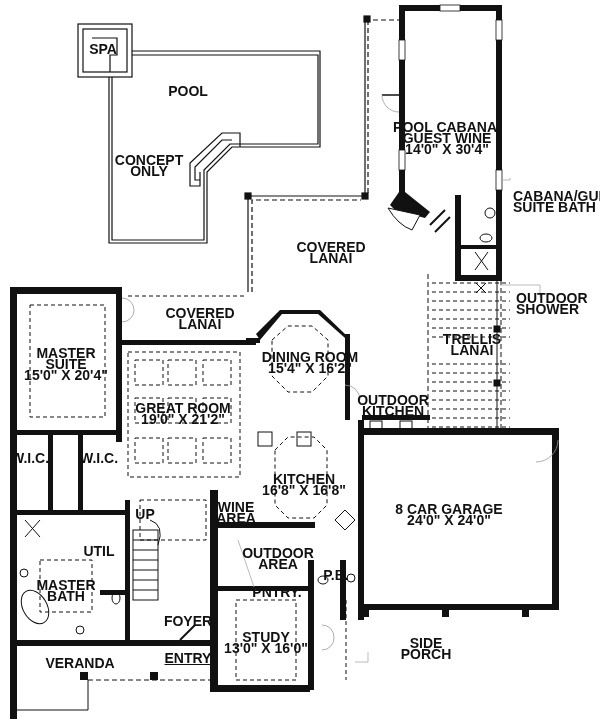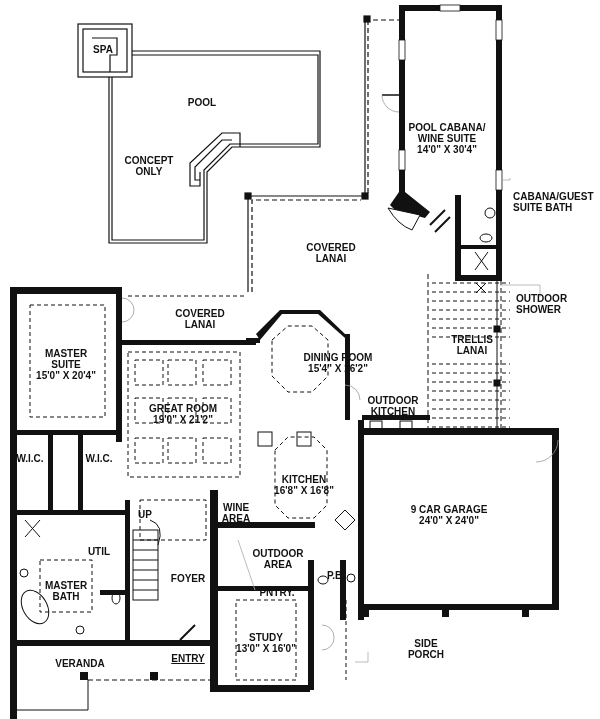--- a/index.html
+++ b/index.html
@@ -1,18 +1,18 @@
 <!DOCTYPE html>
 <html><head>
 <meta charset="utf-8">
 <style>
   html,body{margin:0;padding:0;background:#fff;}
   body{width:600px;height:719px;position:relative;overflow:hidden;font-family:"Liberation Sans",sans-serif;}
   .plan{position:absolute;left:0;top:0;width:600px;height:719px;}
-  .lbl{position:absolute;font-family:"Liberation Sans",sans-serif;font-weight:bold;font-size:10px;line-height:11px;color:#111;text-align:center;white-space:nowrap;transform:translateX(-50%);}
+  .lbl{position:absolute;font-family:"Liberation Sans",sans-serif;font-weight:bold;font-size:14px;line-height:11px;color:#111;text-align:center;white-space:nowrap;transform:translateX(-50%);}
   .lbl .dim{display:block;}
   .lbl.left{transform:none;text-align:left;}
 </style>
 </head>
 <body>
 
 <svg class="plan" viewBox="0 0 600 719" width="600" height="719" xmlns="http://www.w3.org/2000/svg">
   <g fill="none" stroke="#111" stroke-width="1.2">
 
     <g>
@@ -199,28 +199,28 @@
 
   <g fill="none" stroke="#aaa" stroke-width="0.8">
     <polyline points="502,180 510,180 510,178"></polyline>
     <polyline points="500,285 540,285 540,297"></polyline>
     <polyline points="355,662 368,662 368,652"></polyline>
     <line x1="238" y1="540" x2="255" y2="590"></line>
   </g>
 </svg>
 
 <div class="lbl" style="left:103px;top:44px;">SPA</div>
-<div class="lbl" style="left:188px;top:97px;margin-left:14px;">POOL</div>
+<div class="lbl" style="left:188px;top:86px;">POOL</div>
 <div class="lbl" style="left:149px;top:155px;">
   <span class="dim">CONCEPT</span>
   <span class="dim">ONLY</span>
 </div>
 <div class="lbl" style="left:447px;top:94px;margin-top:28px;">
   <span class="dim">POOL CABANA/</span>
-  <span class="dim">WINE SUITE</span>
+  <span class="dim">GUEST WINE</span>
   <span class="dim">14'0" X 30'4"</span>
 </div>
 <div class="lbl left" style="left:513px;top:191px;">
   <span class="dim">CABANA/GUEST</span>
   <span class="dim">SUITE BATH</span>
 </div>
 <div class="lbl" style="left:331px;top:242px;">
   <span class="dim">COVERED</span>
   <span class="dim">LANAI</span>
 </div>
@@ -234,59 +234,59 @@
 </div>
 <div class="lbl" style="left:472px;top:334px;">
   <span class="dim">TRELLIS</span>
   <span class="dim">LANAI</span>
 </div>
 <div class="lbl" style="left:66px;top:348px;">
   <span class="dim">MASTER</span>
   <span class="dim">SUITE</span>
   <span class="dim">15'0" X 20'4"</span>
 </div>
-<div class="lbl" style="left:310px;top:352px;margin-left:28px;">
+<div class="lbl" style="left:310px;top:352px;">
   <span class="dim">DINING ROOM</span>
   <span class="dim">15'4" X 16'2"</span>
 </div>
 <div class="lbl" style="left:183px;top:403px;">
   <span class="dim">GREAT ROOM</span>
   <span class="dim">19'0" X 21'2"</span>
 </div>
 <div class="lbl" style="left:393px;top:395px;">
   <span class="dim">OUTDOOR</span>
   <span class="dim">KITCHEN</span>
 </div>
 <div class="lbl" style="left:30px;top:453px;">W.I.C.</div>
 <div class="lbl" style="left:99px;top:453px;">W.I.C.</div>
 <div class="lbl" style="left:304px;top:474px;">
   <span class="dim">KITCHEN</span>
   <span class="dim">16'8" X 16'8"</span>
 </div>
 <div class="lbl" style="left:449px;top:504px;">
-  <span class="dim">9 CAR GARAGE</span>
+  <span class="dim">8 CAR GARAGE</span>
   <span class="dim">24'0" X 24'0"</span>
 </div>
 <div class="lbl" style="left:236px;top:502px;">
   <span class="dim">WINE</span>
   <span class="dim">AREA</span>
 </div>
 <div class="lbl" style="left:145px;top:509px;">UP</div>
 <div class="lbl" style="left:99px;top:546px;">UTIL</div>
 <div class="lbl" style="left:278px;top:548px;">
   <span class="dim">OUTDOOR</span>
   <span class="dim">AREA</span>
 </div>
 <div class="lbl" style="left:66px;top:580px;">
   <span class="dim">MASTER</span>
   <span class="dim">BATH</span>
 </div>
 <div class="lbl" style="left:336px;top:570px;">P.B.</div>
 <div class="lbl" style="left:277px;top:587px;">PNTRY.</div>
-<div class="lbl" style="left:188px;top:573px;">FOYER</div>
+<div class="lbl" style="left:188px;top:616px;">FOYER</div>
 <div class="lbl" style="left:266px;top:632px;">
   <span class="dim">STUDY</span>
   <span class="dim">13'0" X 16'0"</span>
 </div>
 <div class="lbl" style="left:386px;top:638px;margin-left:40px;">
   <span class="dim">SIDE</span>
   <span class="dim">PORCH</span>
 </div>
 <div class="lbl" style="left:80px;top:658px;">VERANDA</div>
 <div class="lbl" style="left:188px;top:653px;text-decoration:underline;">ENTRY</div>

